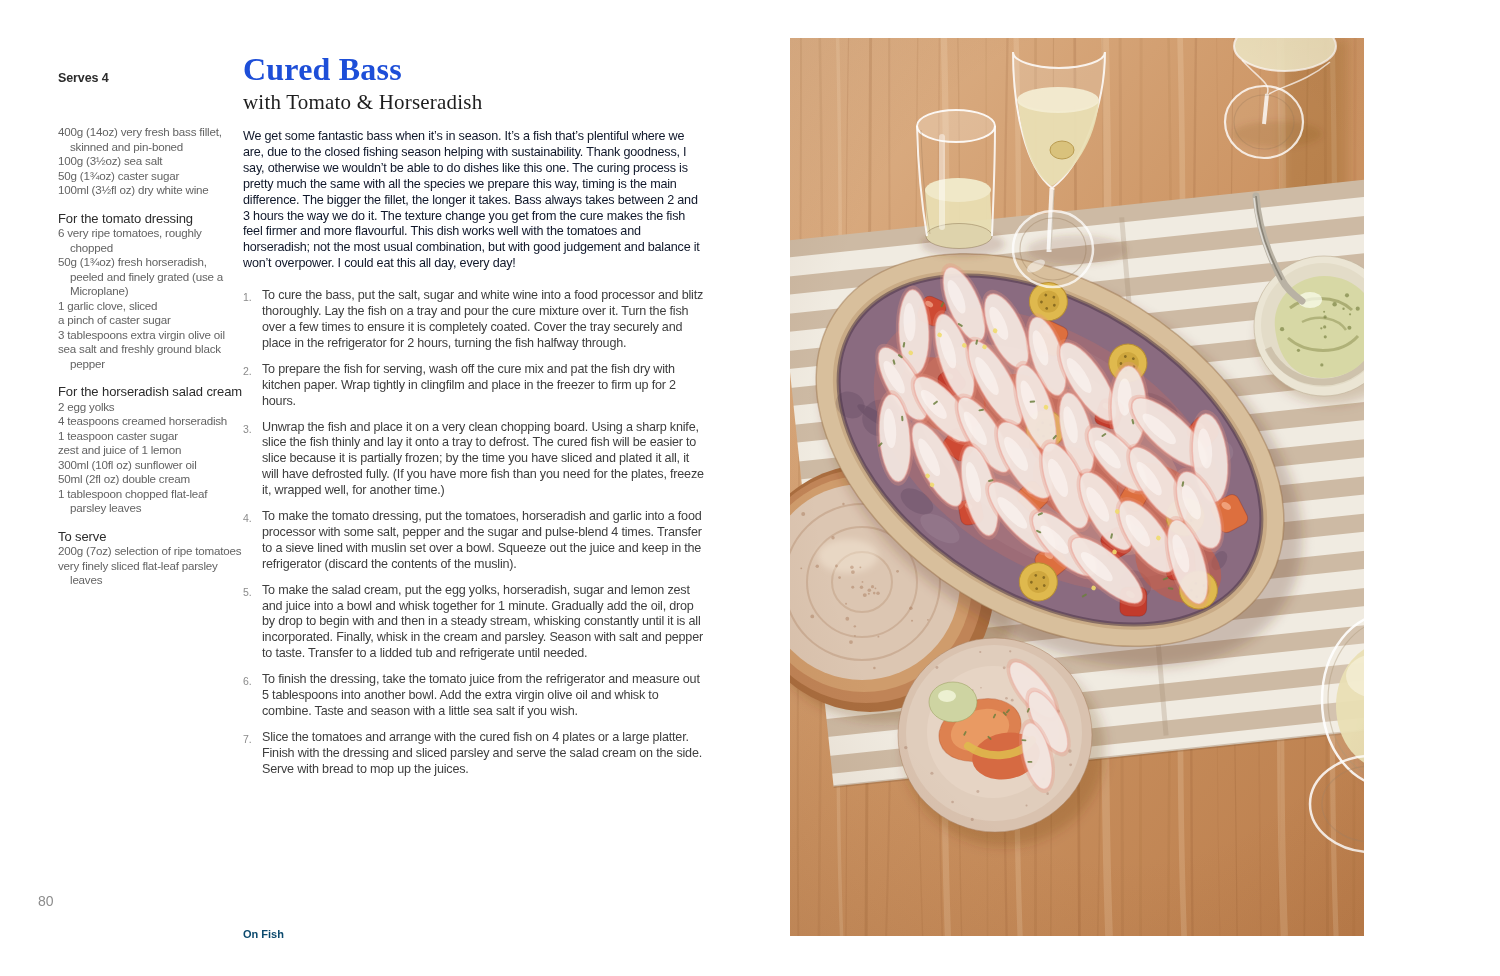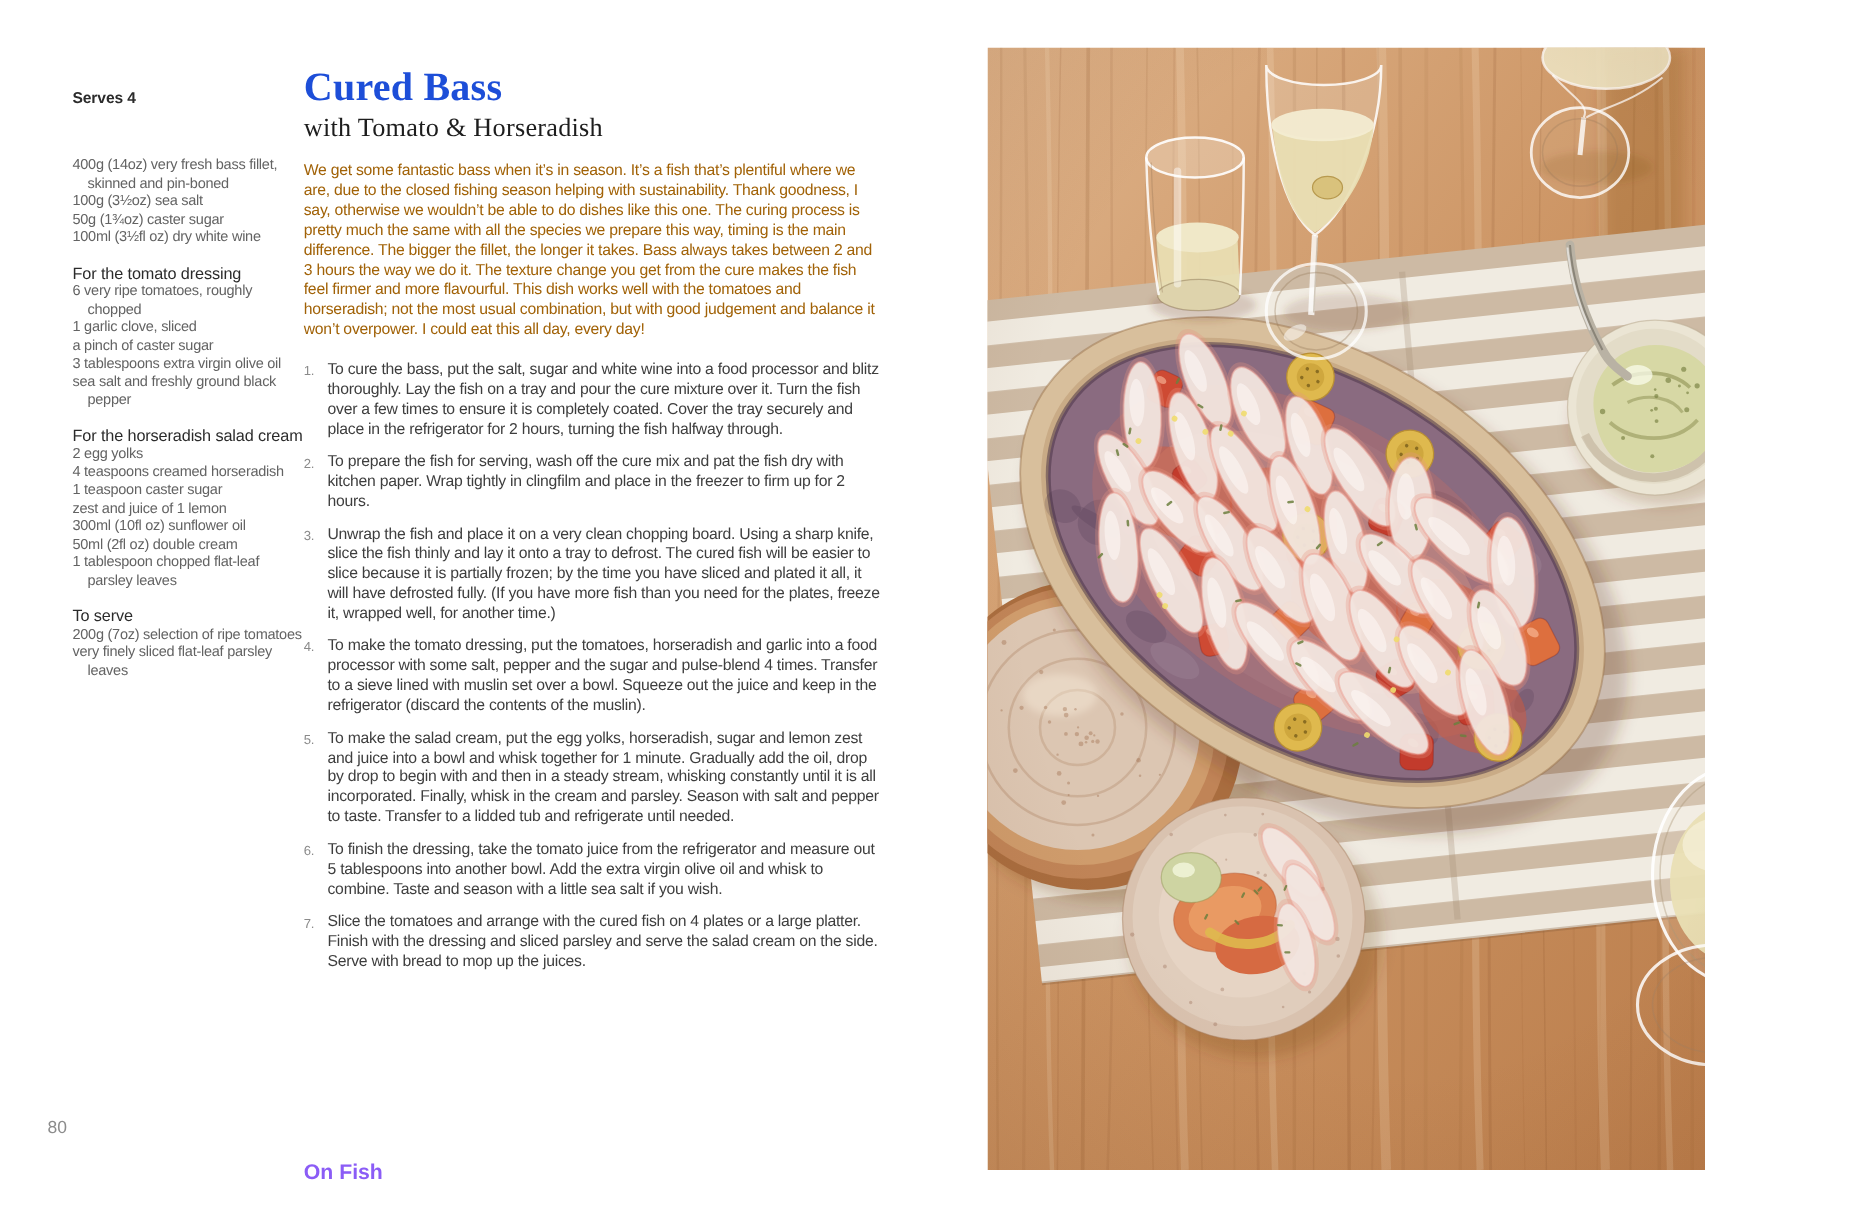--- a/index.html
+++ b/index.html
@@ -16,30 +16,30 @@
             padding-left:12px;text-indent:-12px;letter-spacing:-0.1px;margin:0;}
   .ing-line{font-size:11.6px;line-height:14.5px;color:#636363;letter-spacing:-0.2px;
             padding-left:12px;text-indent:-12px;}
 
   
   .col-method{position:absolute;left:243px;top:53px;width:462px;}
   .title{font-family:"Liberation Serif",serif;font-weight:700;font-size:32px;
          line-height:33px;margin:0;color:#1d4ed8;letter-spacing:0.2px;}
   .subtitle{font-family:"Liberation Serif",serif;font-weight:400;font-size:21px;
             line-height:24px;margin:4px 0 0;color:#1d1d1d;letter-spacing:0.2px;}
-  .intro{margin:15px 0 0;font-size:12.6px;line-height:15.9px;color:#a16207;letter-spacing:-0.2px;}
+  .intro{margin:15px 0 0;font-size:12.6px;line-height:15.9px;color:#0f172a;letter-spacing:-0.2px;}
   .steps{list-style:none;margin:16px 0 0;padding:0;}
   .step{display:flex;margin-bottom:10px;font-size:12.6px;line-height:15.9px;
         color:#3e3e3e;letter-spacing:-0.2px;}
   .step .num{flex:0 0 19px;font-size:10.5px;color:#8a8a8a;padding-top:2px;}
   .step .txt{flex:1;}
 
   
   .pageno{position:absolute;left:38px;top:893px;font-size:14px;color:#8c8c8c;}
-  .sectno{position:absolute;left:243px;top:928px;font-size:17px;font-weight:bold;color:#8b5cf6;}
+  .sectno{position:absolute;left:243px;top:928px;font-size:11px;font-weight:bold;color:#0c4a6e;}
 
   
   .photo{position:absolute;left:790px;top:38px;width:672px;height:898px;margin:0;}
   .photo svg{display:block;width:100%;height:100%;}
 </style>
 </head>
 <body>
 
 <div class="page">
 
@@ -48,20 +48,21 @@
     <div id="ingredients">
         <div class="ing-section">
           <div class="ing-line">400g (14oz) very fresh bass fillet, skinned and pin-boned</div>
           <div class="ing-line">100g (3½oz) sea salt</div>
           <div class="ing-line">50g (1¾oz) caster sugar</div>
           <div class="ing-line">100ml (3½fl oz) dry white wine</div>
         </div>
         <div class="ing-section">
           <h3 class="ing-head">For the tomato dressing</h3>
           <div class="ing-line">6 very ripe tomatoes, roughly chopped</div>
+          <div class="ing-line">50g (1¾oz) fresh horseradish, peeled and finely grated (use a Microplane)</div>
           <div class="ing-line">1 garlic clove, sliced</div>
           <div class="ing-line">a pinch of caster sugar</div>
           <div class="ing-line">3 tablespoons extra virgin olive oil</div>
           <div class="ing-line">sea salt and freshly ground black pepper</div>
         </div>
         <div class="ing-section">
           <h3 class="ing-head">For the horseradish salad cream</h3>
           <div class="ing-line">2 egg yolks</div>
           <div class="ing-line">4 teaspoons creamed horseradish</div>
           <div class="ing-line">1 teaspoon caster sugar</div>

